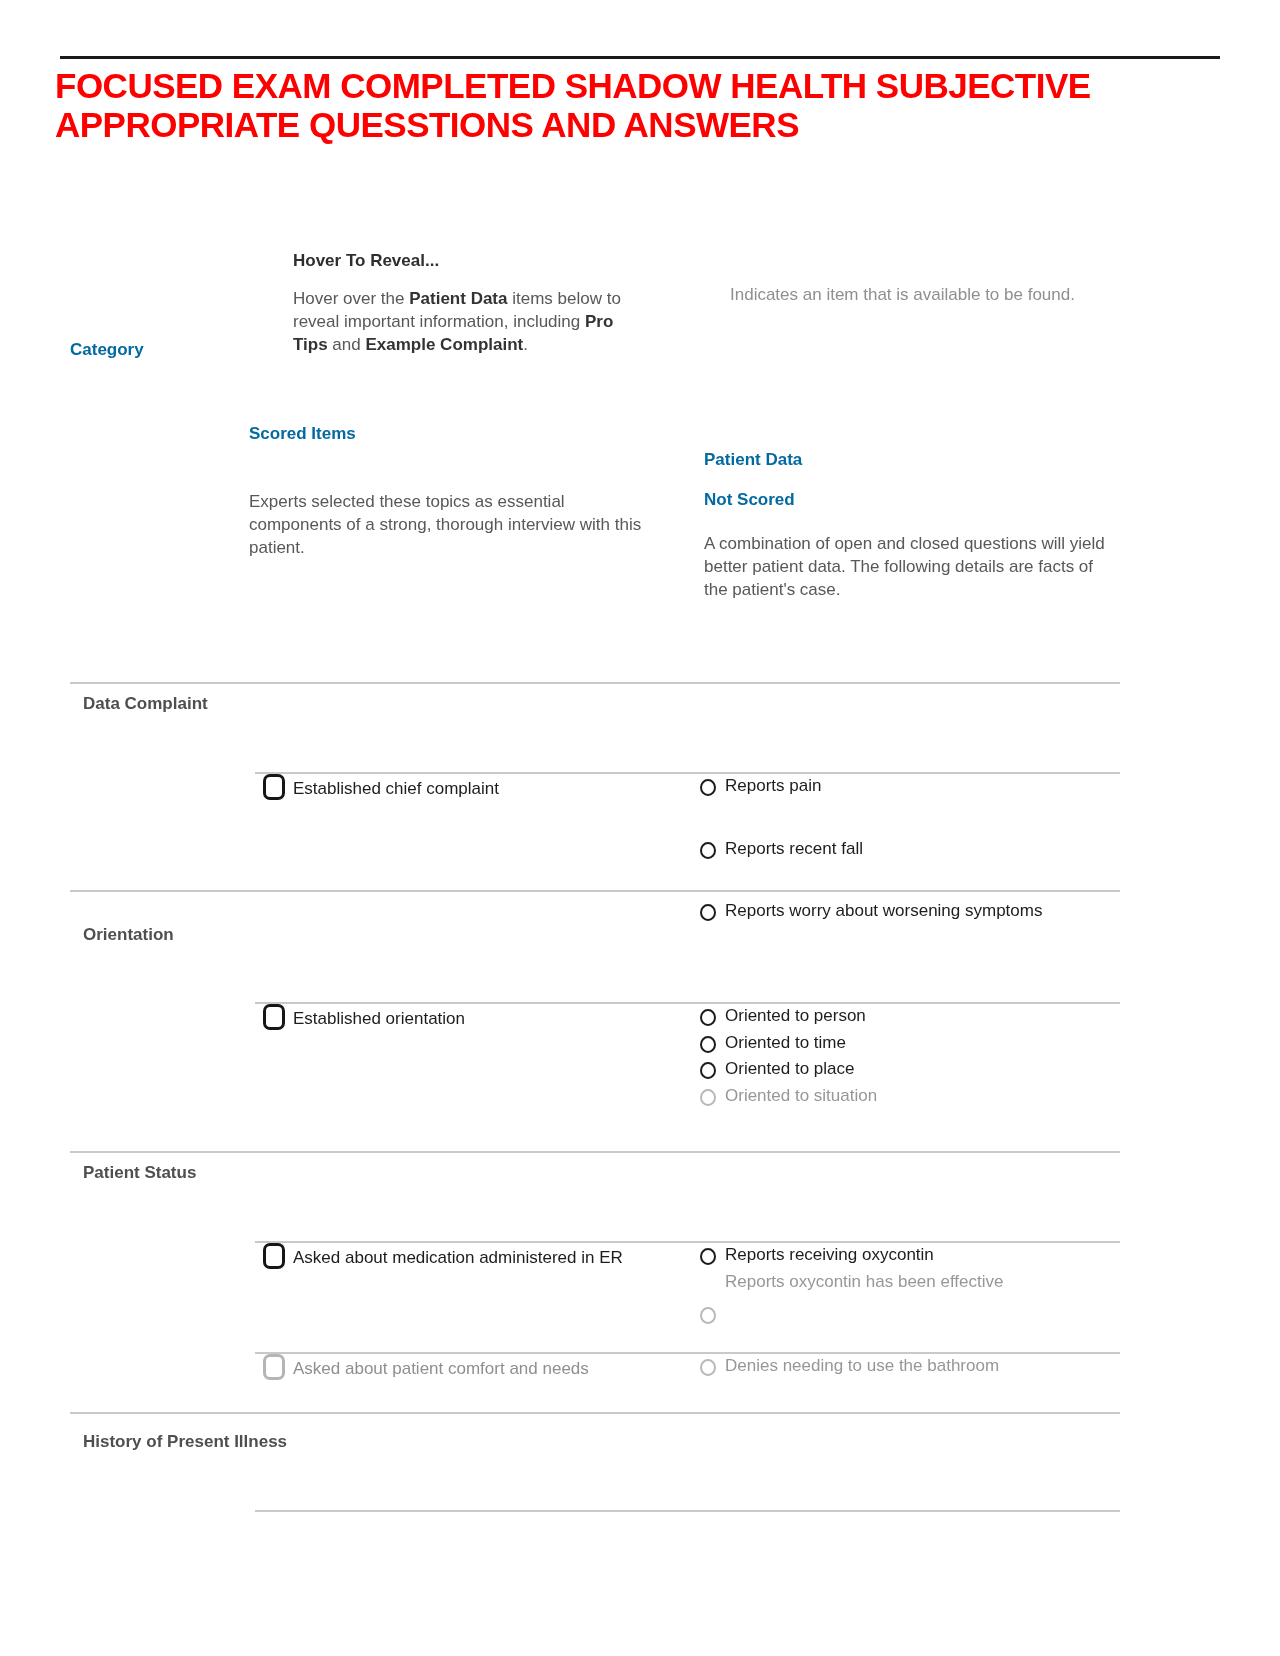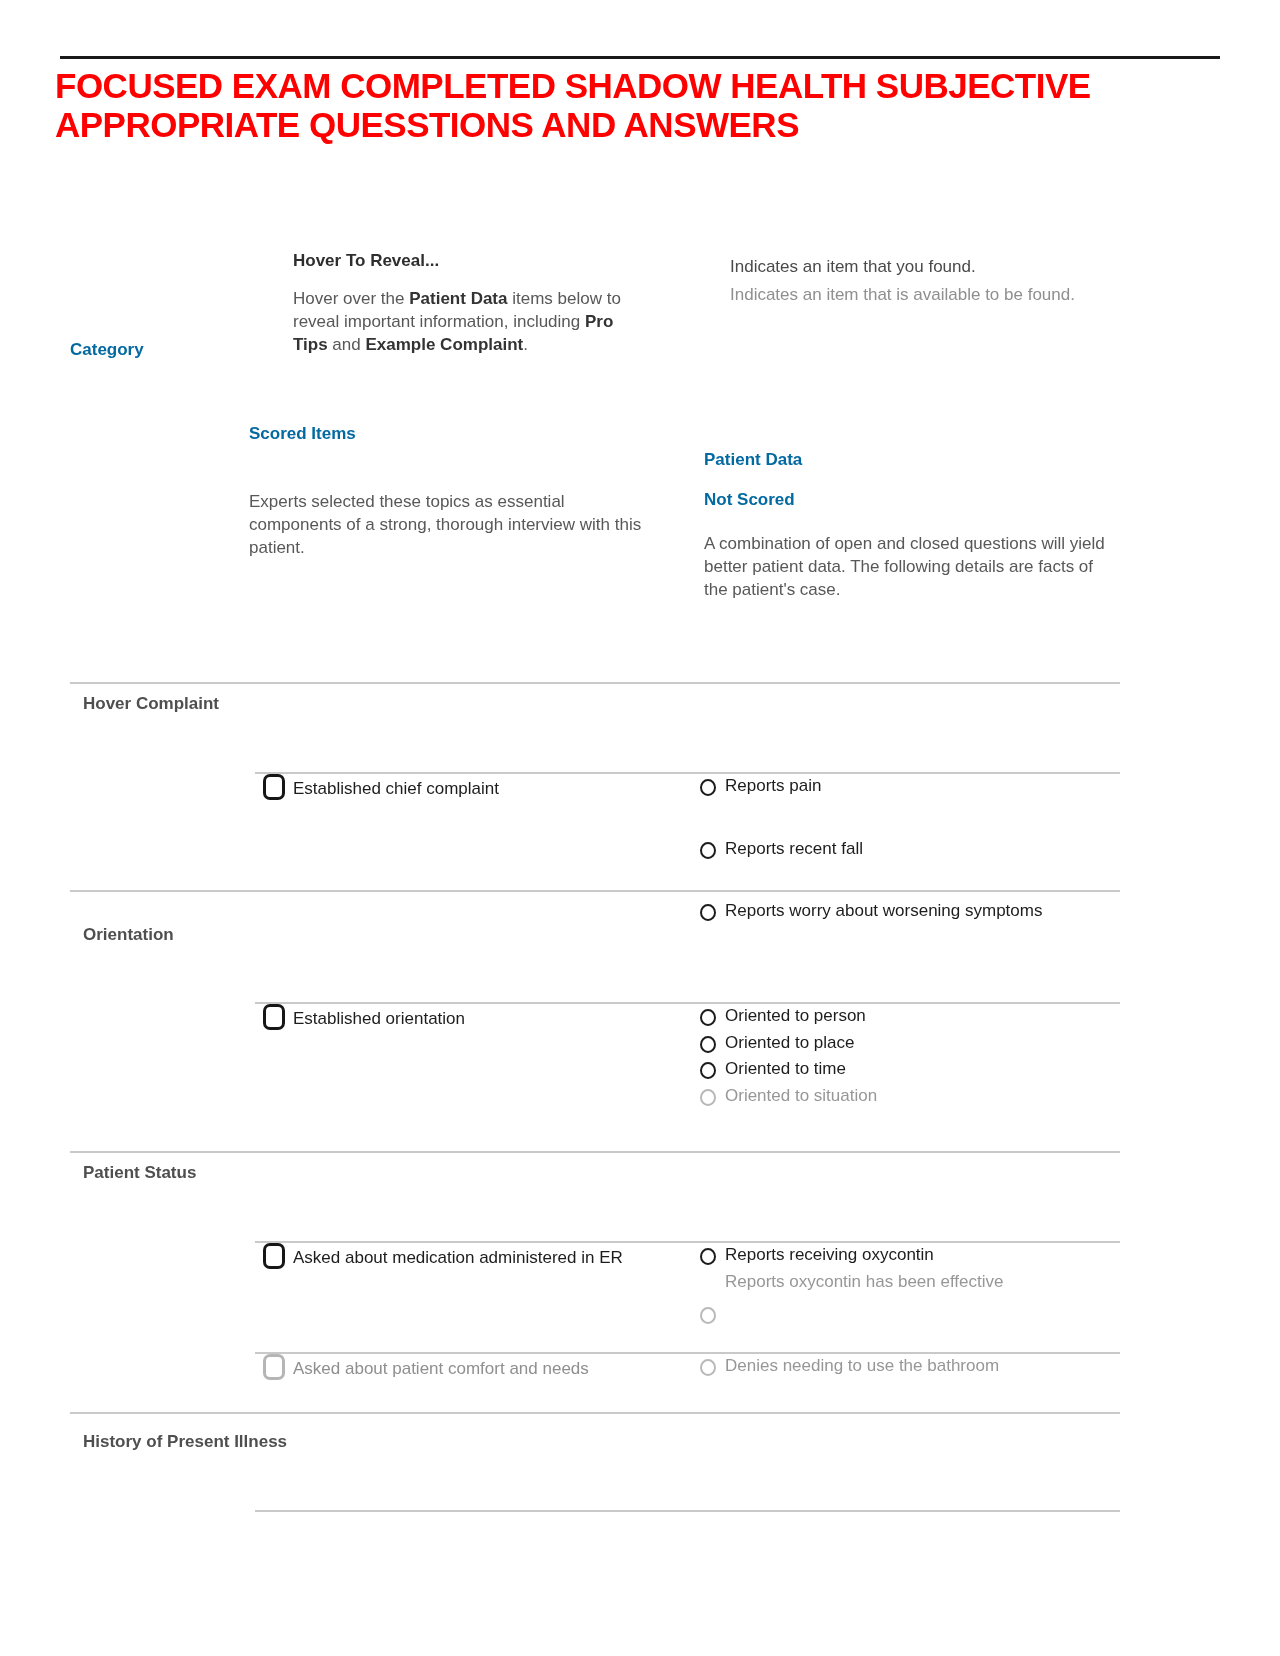--- a/index.html
+++ b/index.html
@@ -39,32 +39,31 @@
 <div class="page">
 
   <div class="abs top-rule"></div>
   <h1 class="abs title" style="margin:0;">FOCUSED EXAM COMPLETED SHADOW HEALTH SUBJECTIVE APPROPRIATE QUESSTIONS AND ANSWERS</h1>
 
   <div class="abs h-black" style="left:70px;top:340px;">Category</div>
 
   <div class="abs h-bold" style="left:293px;top:251px;">Hover To Reveal...</div>
   <div class="abs body-txt" style="left:293px;top:287px;width:352px;"><span>Hover over the </span><b>Patient Data</b><span> items below to reveal important information, including </span><b>Pro Tips</b><span> and </span><b>Example Complaint</b><span>.</span></div>
 
-  <div class="abs note-dark" style="left:713px;top:255px;width:420px;">Indicates an item that you found.</div>
   <div class="abs note-muted" style="left:713px;top:283px;width:390px;">Indicates an item that is available to be found.</div>
 
   <div class="abs h-black" style="left:249px;top:424px;">Scored Items</div>
   <div class="abs body-txt" style="left:249px;top:490px;width:400px;">Experts selected these topics as essential components of a strong, thorough interview with this patient.</div>
 
   <div class="abs h-black" style="left:704px;top:450px;">Patient Data</div>
   <div class="abs h-black" style="left:704px;top:490px;">Not Scored</div>
   <div class="abs body-txt" style="left:704px;top:532px;width:405px;">A combination of open and closed questions will yield better patient data. The following details are facts of the patient's case.</div>
 
   <div class="abs divider divider-full" style="top:682px;"></div>
-  <div class="abs section-h" style="top:694px;">Hover Complaint</div>
+  <div class="abs section-h" style="top:694px;">Data Complaint</div>
 
   <div class="abs divider divider-inner" style="top:772px;"></div>
   <div class="abs checkbox" style="left:263px;top:774px;"></div>
   <div class="abs row-label" style="left:293px;top:776px;width:400px;">Established chief complaint</div>
   <div class="abs pd-list" style="left:700px;top:775px;width:420px;gap:36px;">
     <div class="pd-item">
       <span class="pd-icon"></span>
       <span class="pd-text">Reports pain</span>
     </div>
     <div class="pd-item">
@@ -83,25 +82,25 @@
   <div class="abs divider divider-inner" style="top:1002px;"></div>
   <div class="abs checkbox" style="left:263px;top:1004px;"></div>
   <div class="abs row-label" style="left:293px;top:1006px;width:400px;">Established orientation</div>
   <div class="abs pd-list" style="left:700px;top:1005px;width:420px;">
     <div class="pd-item">
       <span class="pd-icon"></span>
       <span class="pd-text">Oriented to person</span>
     </div>
     <div class="pd-item">
       <span class="pd-icon"></span>
-      <span class="pd-text">Oriented to place</span>
+      <span class="pd-text">Oriented to time</span>
     </div>
     <div class="pd-item">
       <span class="pd-icon"></span>
-      <span class="pd-text">Oriented to time</span>
+      <span class="pd-text">Oriented to place</span>
     </div>
     <div class="pd-item">
       <span class="pd-icon muted"></span>
       <span class="pd-text muted">Oriented to situation</span>
     </div>
   </div>
 
   <div class="abs divider divider-full" style="top:1151px;"></div>
   <div class="abs section-h" style="top:1163px;">Patient Status</div>
 

